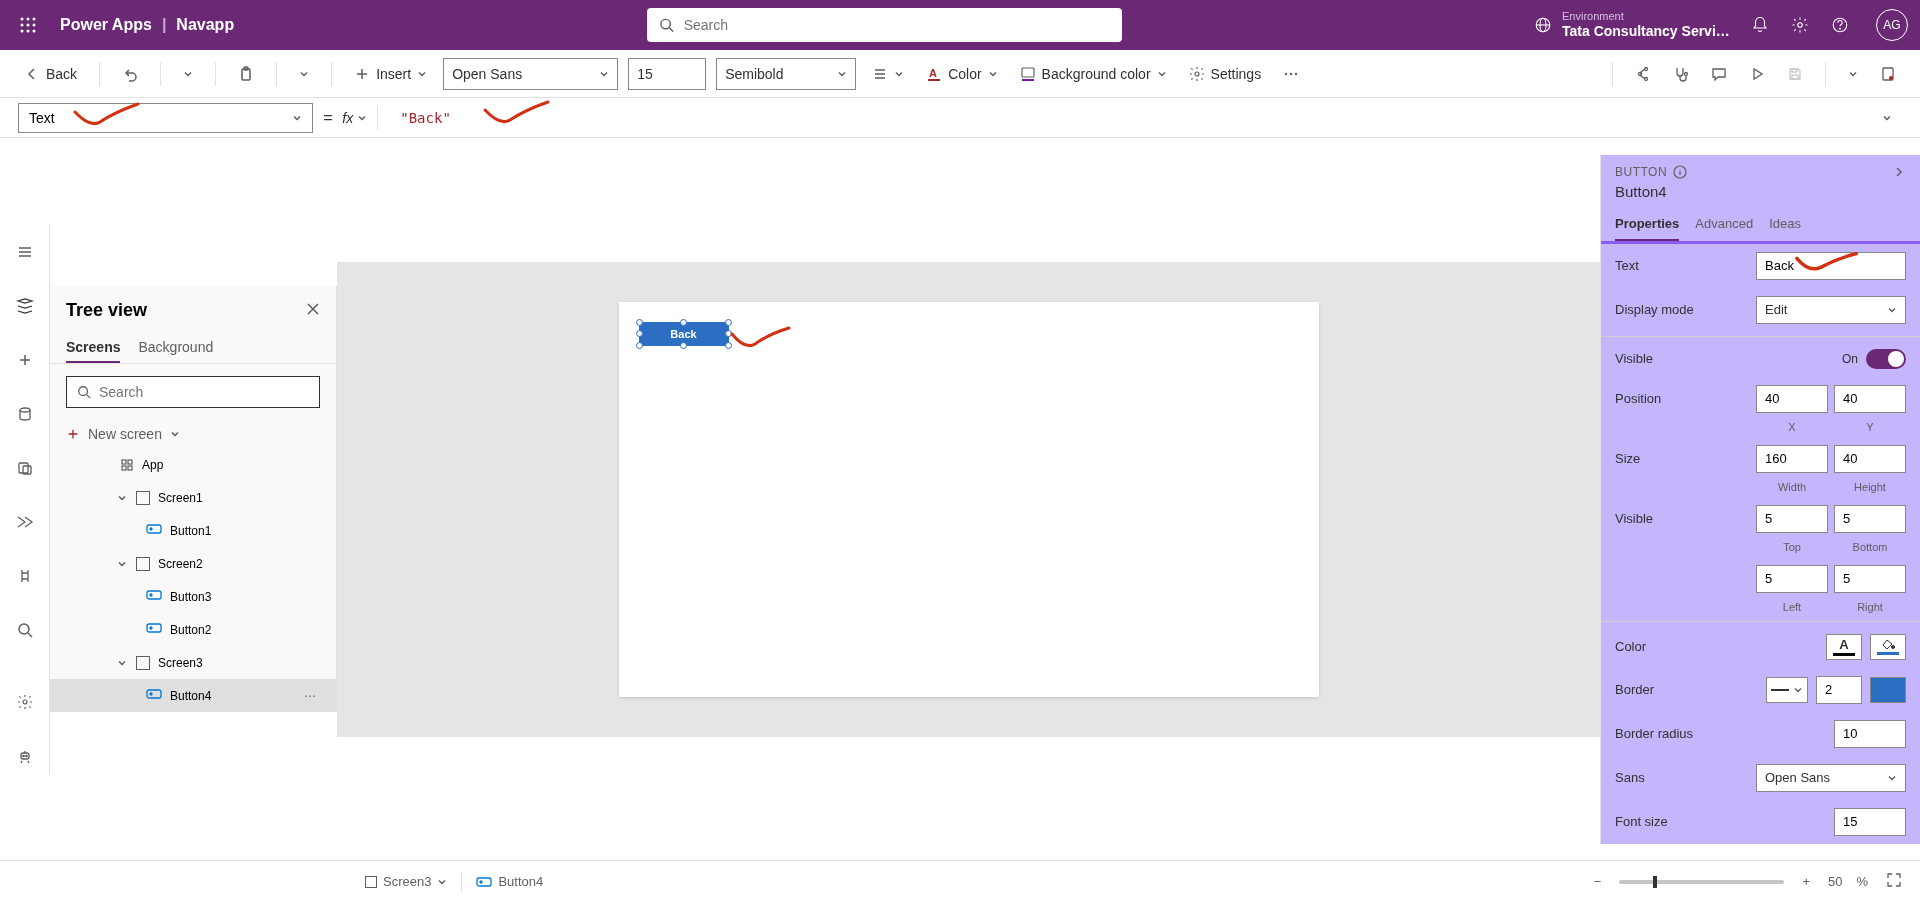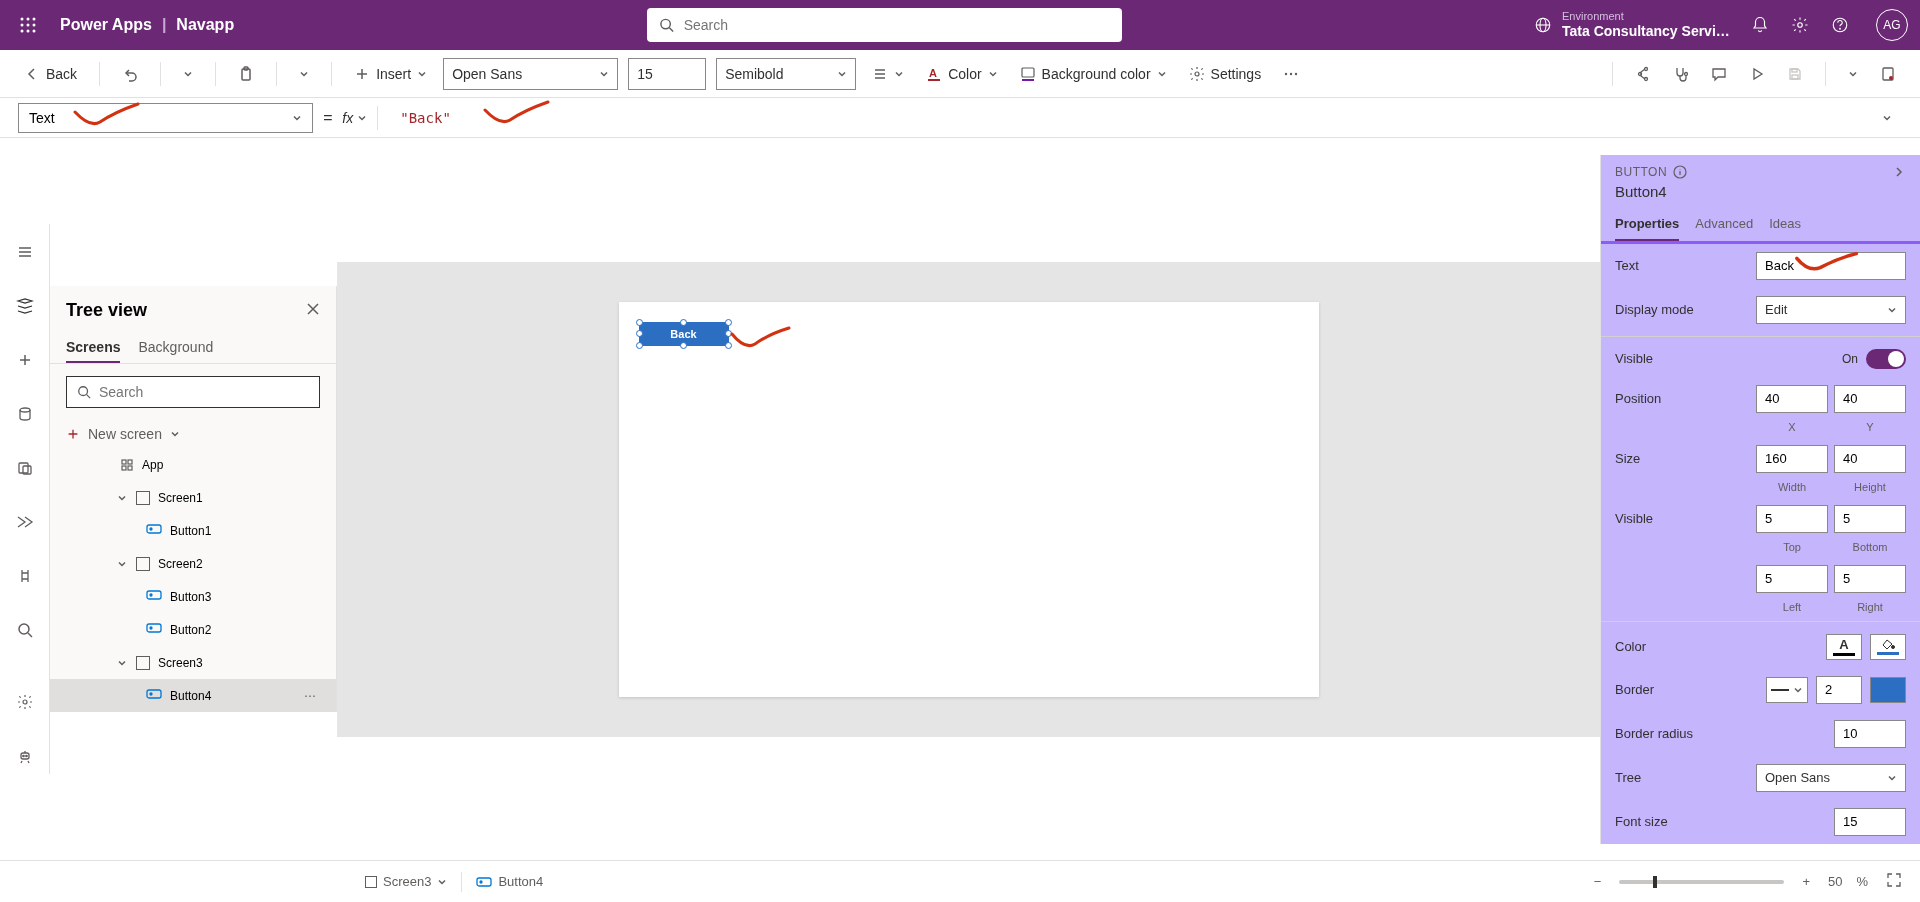--- a/index.html
+++ b/index.html
@@ -679,21 +679,21 @@
             </svg>
           </div>
         <input type="text" class="binput" value="2" style="">
         <div class="swatch"></div>
       </div>
       <div class="prow">
         <span class="plabel">Border radius</span>
         <input type="text" style="width: 72px;" value="10">
       </div>
       <div class="prow">
-        <span class="plabel">Tree</span>
+        <span class="plabel">Sans</span>
         <div class="combo">
           <span>Open Sans</span>
           <svg class="chev-svg" viewBox="0 0 10 10" fill="none" stroke="#605e5c" stroke-width="1.5">
               <path d="M2 3.5 5 6.5 8 3.5"></path>
             </svg>
         </div>
       </div>
       <div class="prow">
         <span class="plabel">Font size</span>
         <input type="text" style="width: 72px;" value="15">

